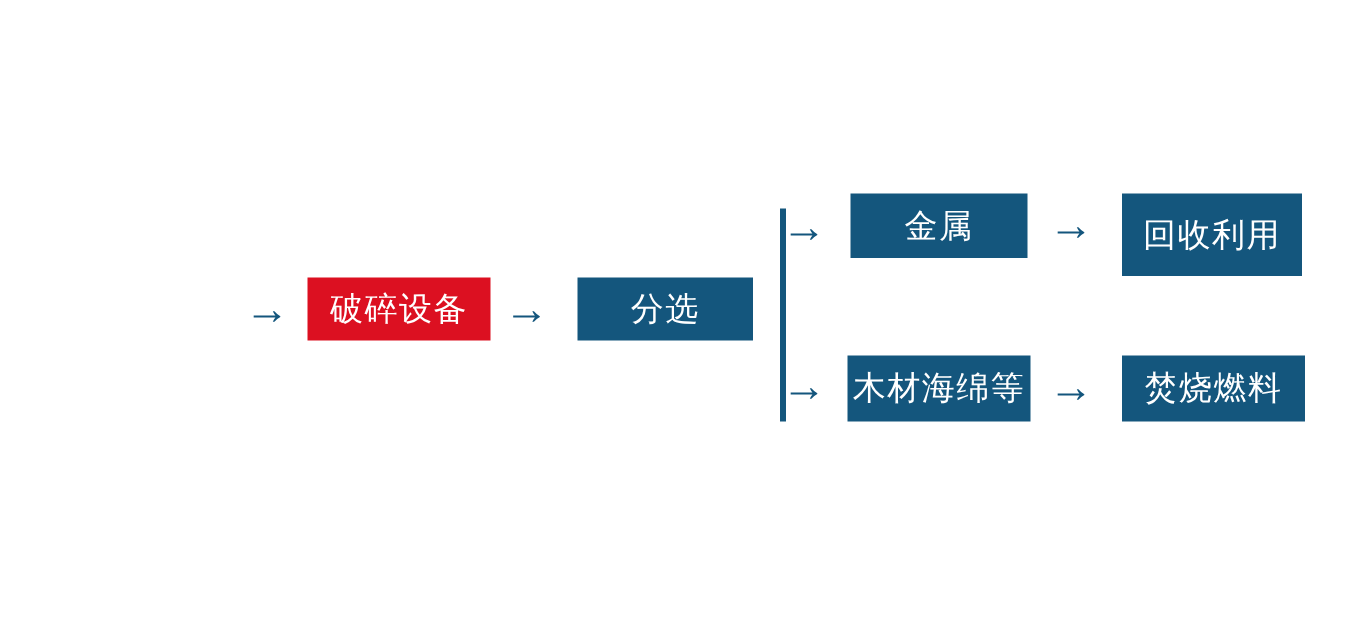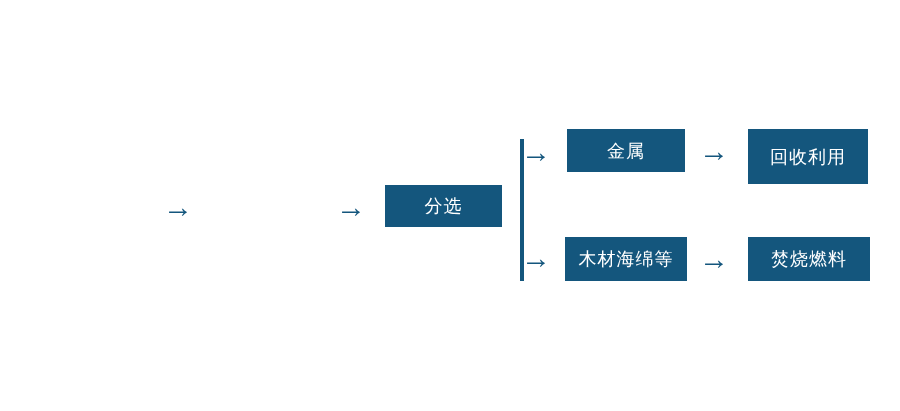--- a/index.html
+++ b/index.html
@@ -14,21 +14,21 @@
     height: 411px;
     background: #ffffff;
     overflow: hidden;
   }
   .node {
     position: absolute;
     display: flex;
     align-items: center;
     justify-content: center;
     color: #ffffff;
-    font-size: 18px;
+    font-size: 22px;
     letter-spacing: 1px;
     white-space: nowrap;
     box-sizing: border-box;
   }
   .node.blue { background: #14567D; }
   .node.red  { background: #DC1021; }
   .arrow {
     position: absolute;
     color: #14567D;
     font-size: 30px;
@@ -43,20 +43,21 @@
   }
 </style>
 </head>
 <body>
 
 <div class="canvas">
 
 
   <span class="arrow" style="left:163px; top:192px;">→</span>
 
+  <div class="node red" style="left:205px; top:185px; width:122px; height:42px;">破碎设备</div>
 
   <span class="arrow" style="left:336px; top:192px;">→</span>
 
   <div class="node blue" style="left:385px; top:185px; width:117px; height:42px;">分选</div>
 
   <div class="vline" style="left:520px; top:139px; height:142px;"></div>
 
   <span class="arrow" style="left:521px; top:137px;">→</span>
 
   <span class="arrow" style="left:521px; top:243px;">→</span>

